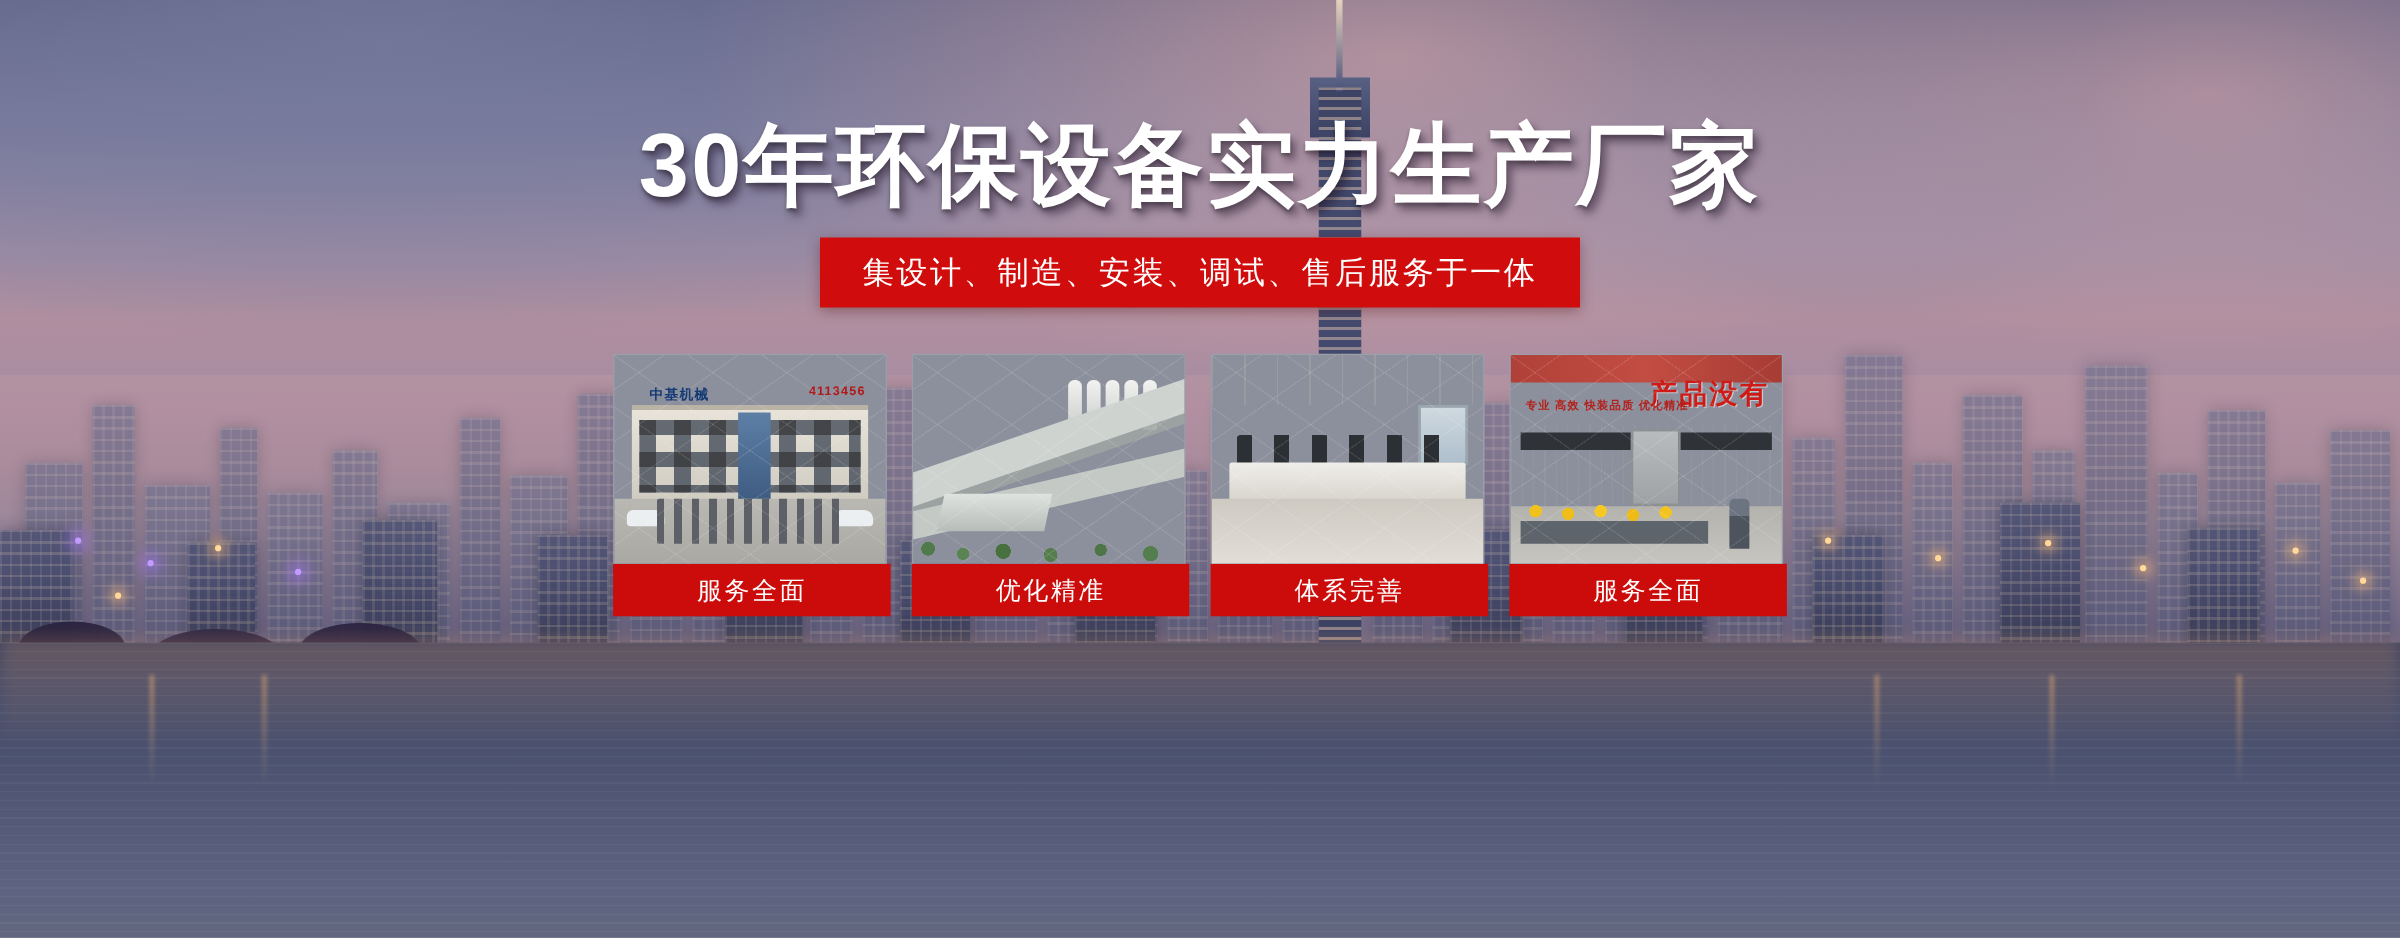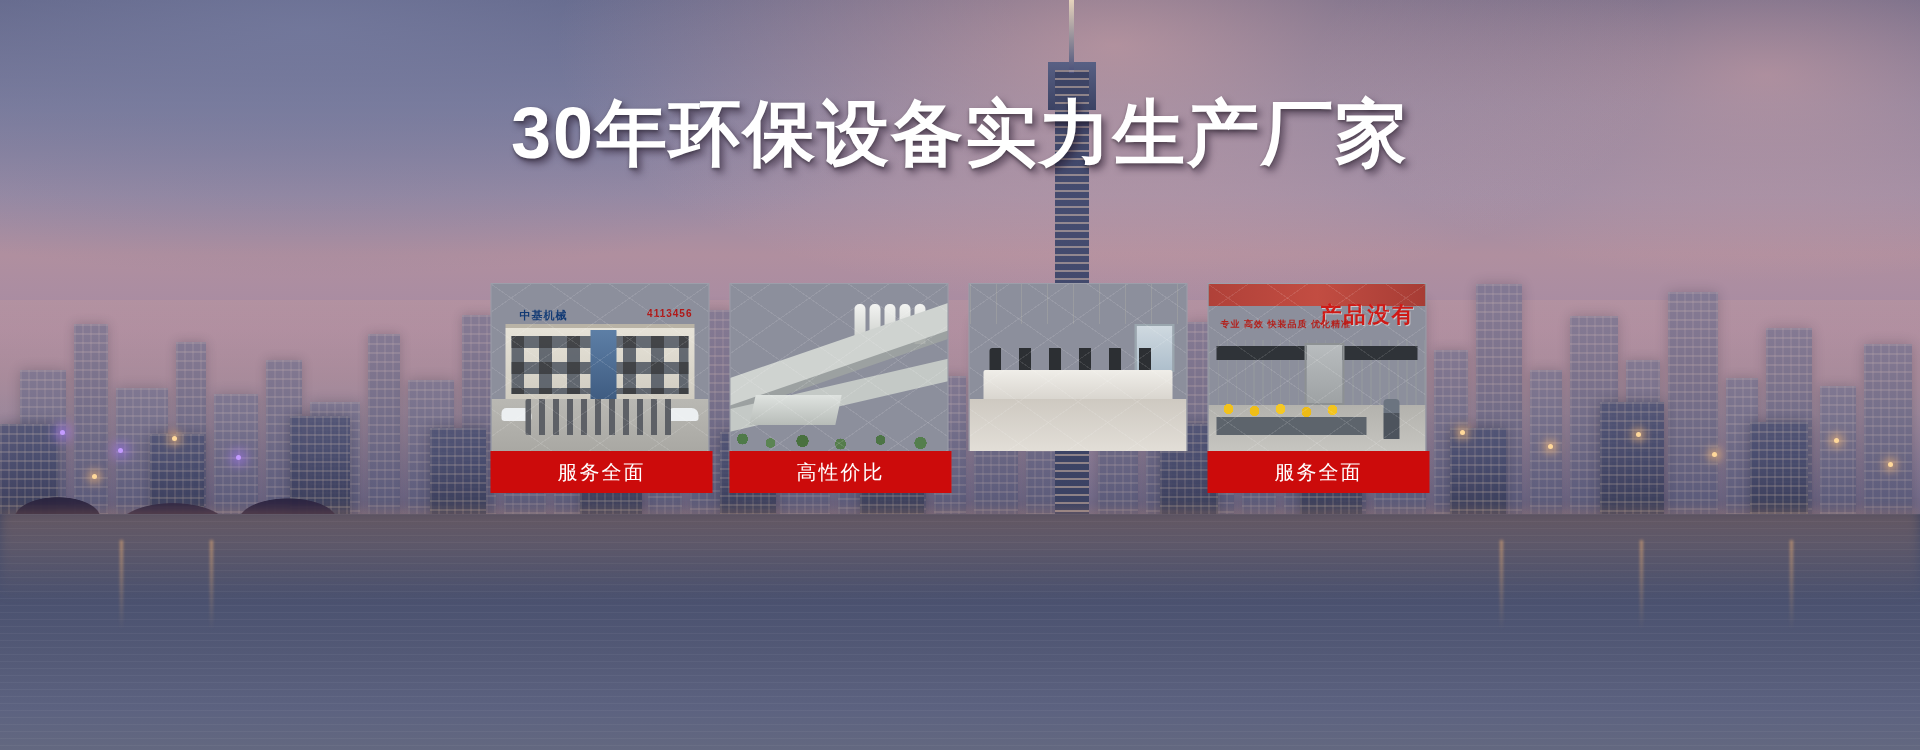--- a/index.html
+++ b/index.html
@@ -313,20 +313,21 @@
     <span class="lamp" style="left:1636px;top:432px;"></span>
     <span class="lamp" style="left:1712px;top:452px;"></span>
     <span class="lamp" style="left:1834px;top:438px;"></span>
     <span class="lamp" style="left:1888px;top:462px;"></span>
   </div>
 
   <div class="content">
 
     <div class="headline">30年环保设备实力生产厂家</div>
 
+    <div class="subbar">集设计、制造、安装、调试、售后服务于一体</div>
 
     <div class="cards">
 
       <div class="card">
         <div class="photo p1">
           <div class="facade"></div>
           <div class="entry"></div>
           <div class="sign">中基机械</div>
           <div class="tel">4113456</div>
           <div class="ground"></div>
@@ -346,32 +347,33 @@
               <span class="silo"></span>
             <span class="silo"></span>
               <span class="silo"></span>
           </div>
           <div class="roadA"></div>
           <div class="roadB"></div>
           <div class="shed"></div>
           <div class="trees2"></div>
           <div class="wm"></div>
         </div>
-        <div class="cap">高性价比</div>
+        <div class="cap">优化精准</div>
       </div>
 
       <div class="card">
         <div class="photo p3">
           <div class="ceil"></div>
           <div class="win"></div>
           <div class="chairs"></div>
           <div class="deskrow"></div>
           <div class="floor"></div>
           <div class="wm"></div>
         </div>
+        <div class="cap">体系完善</div>
       </div>
 
       <div class="card">
         <div class="photo p4">
           <div class="bannerTop"></div>
           <div class="wall"></div>
           <div class="stripe"></div>
           <div class="bigred">产品没有</div>
           <div class="smallred">专业 高效
 快装品质 优化精准</div>

